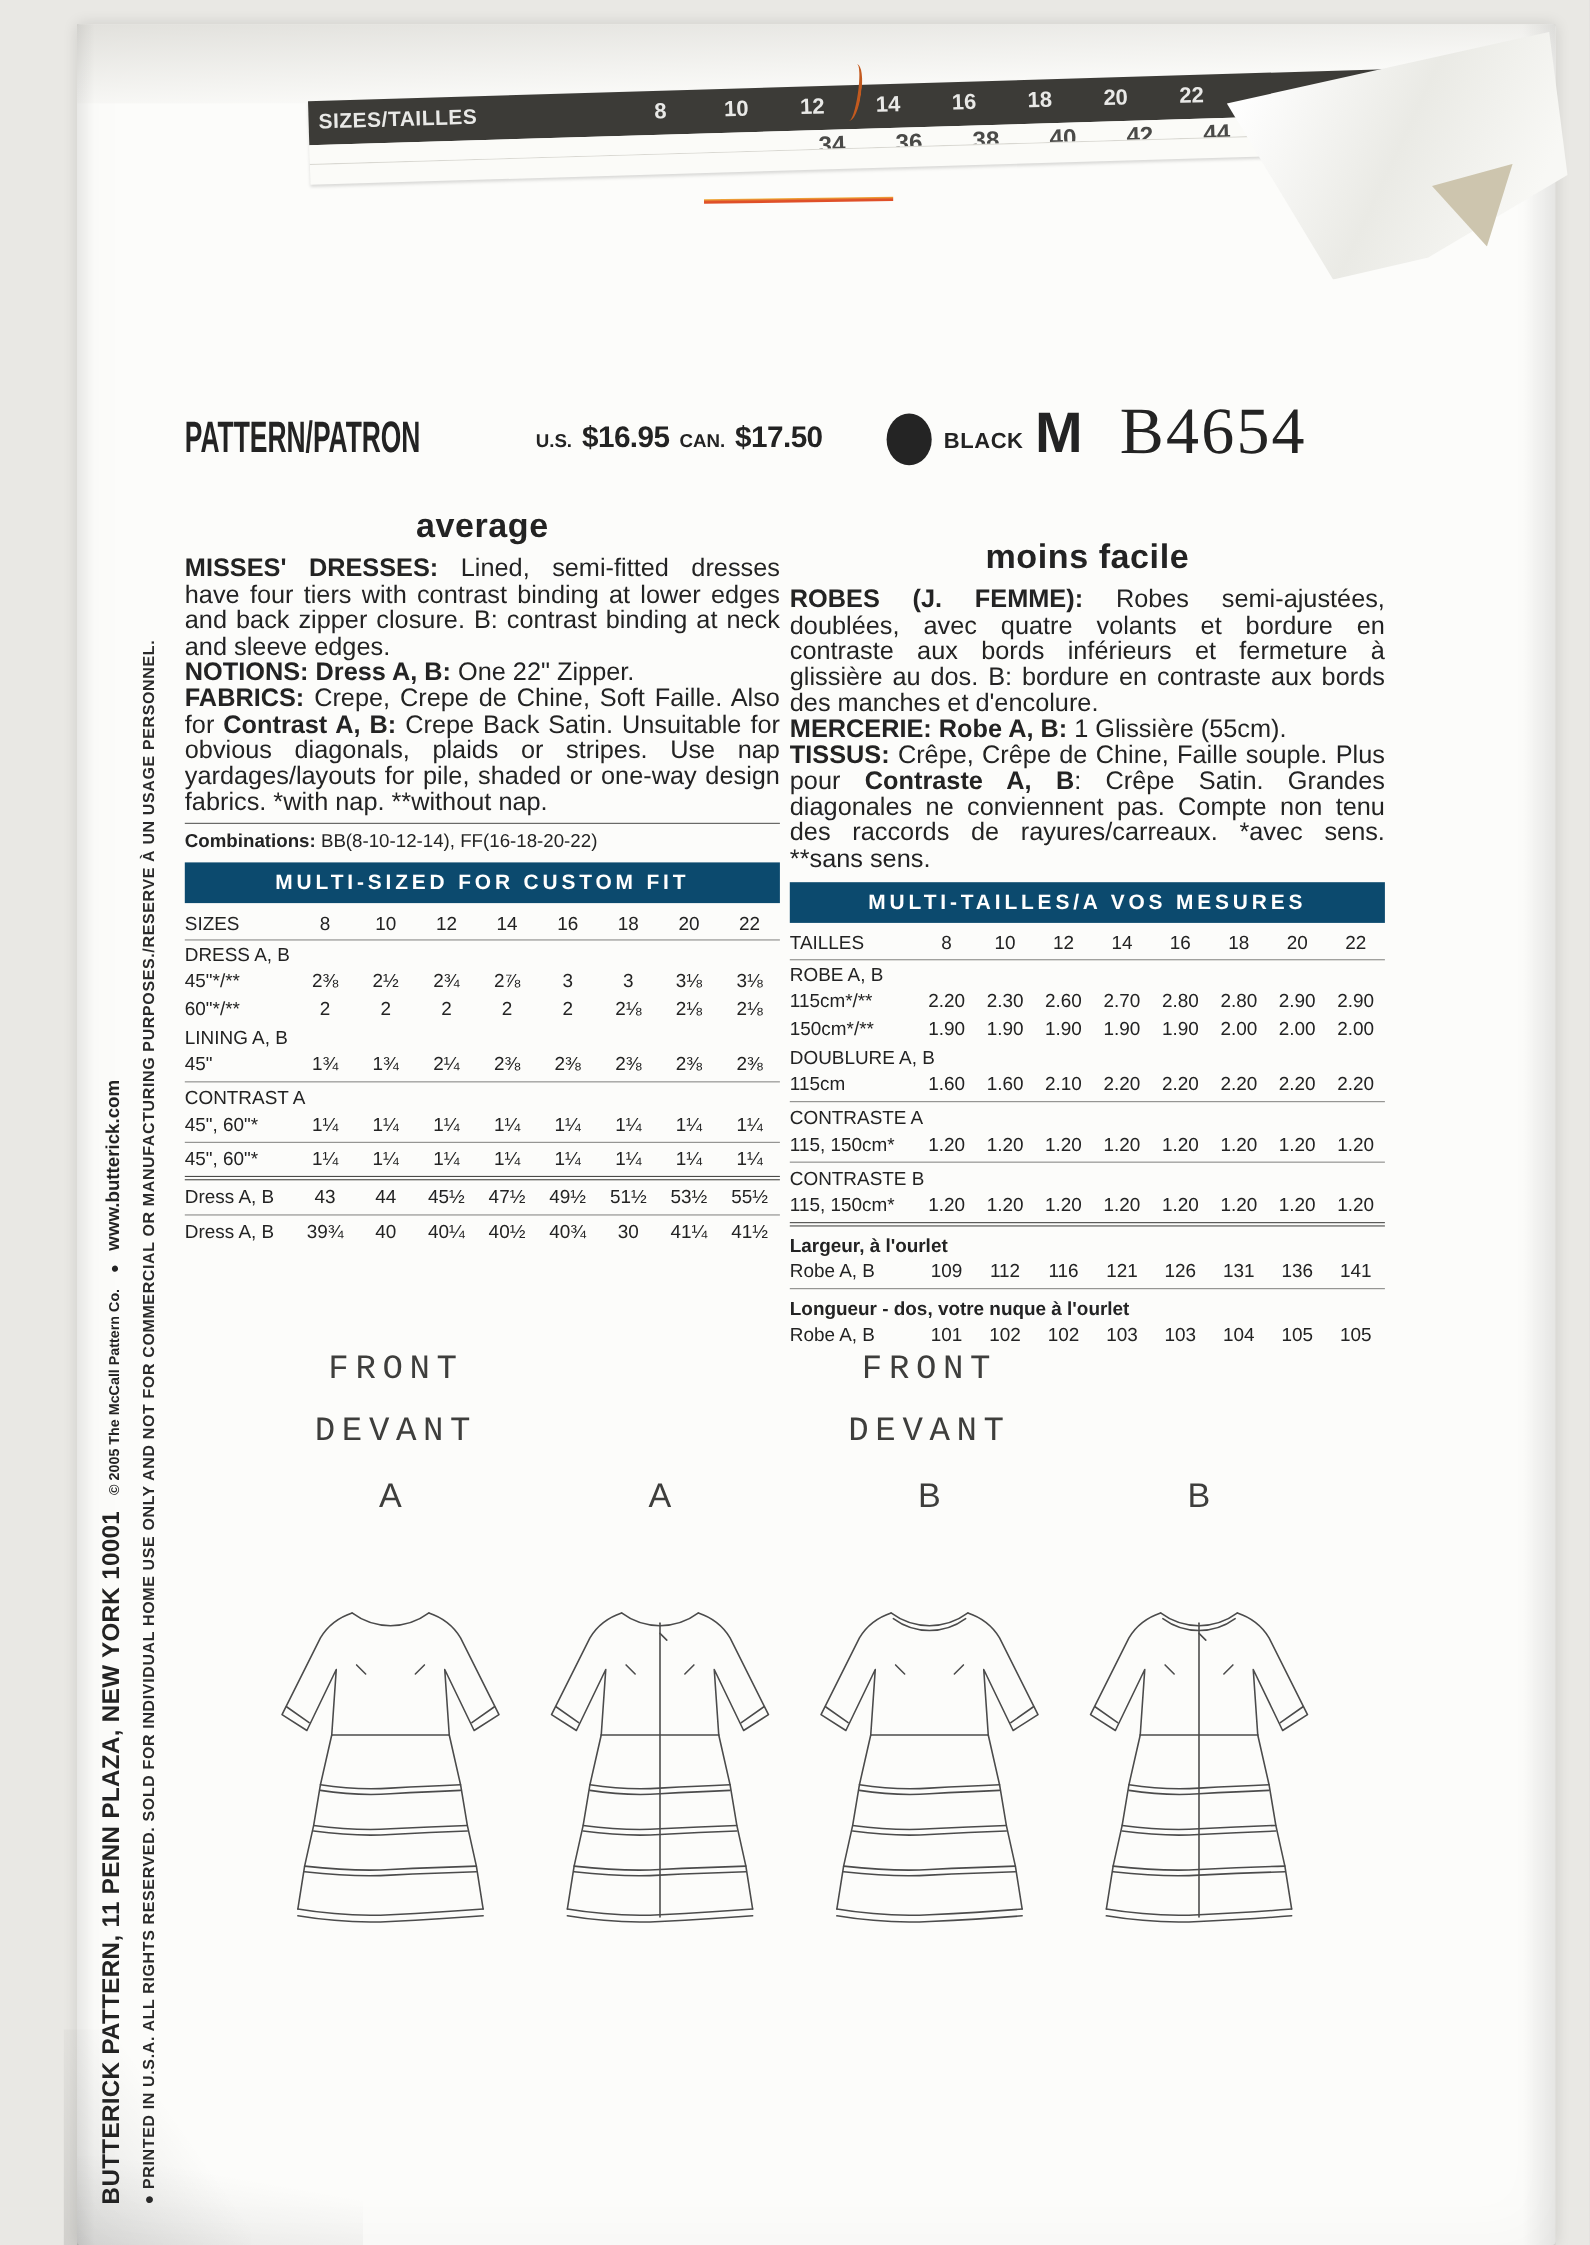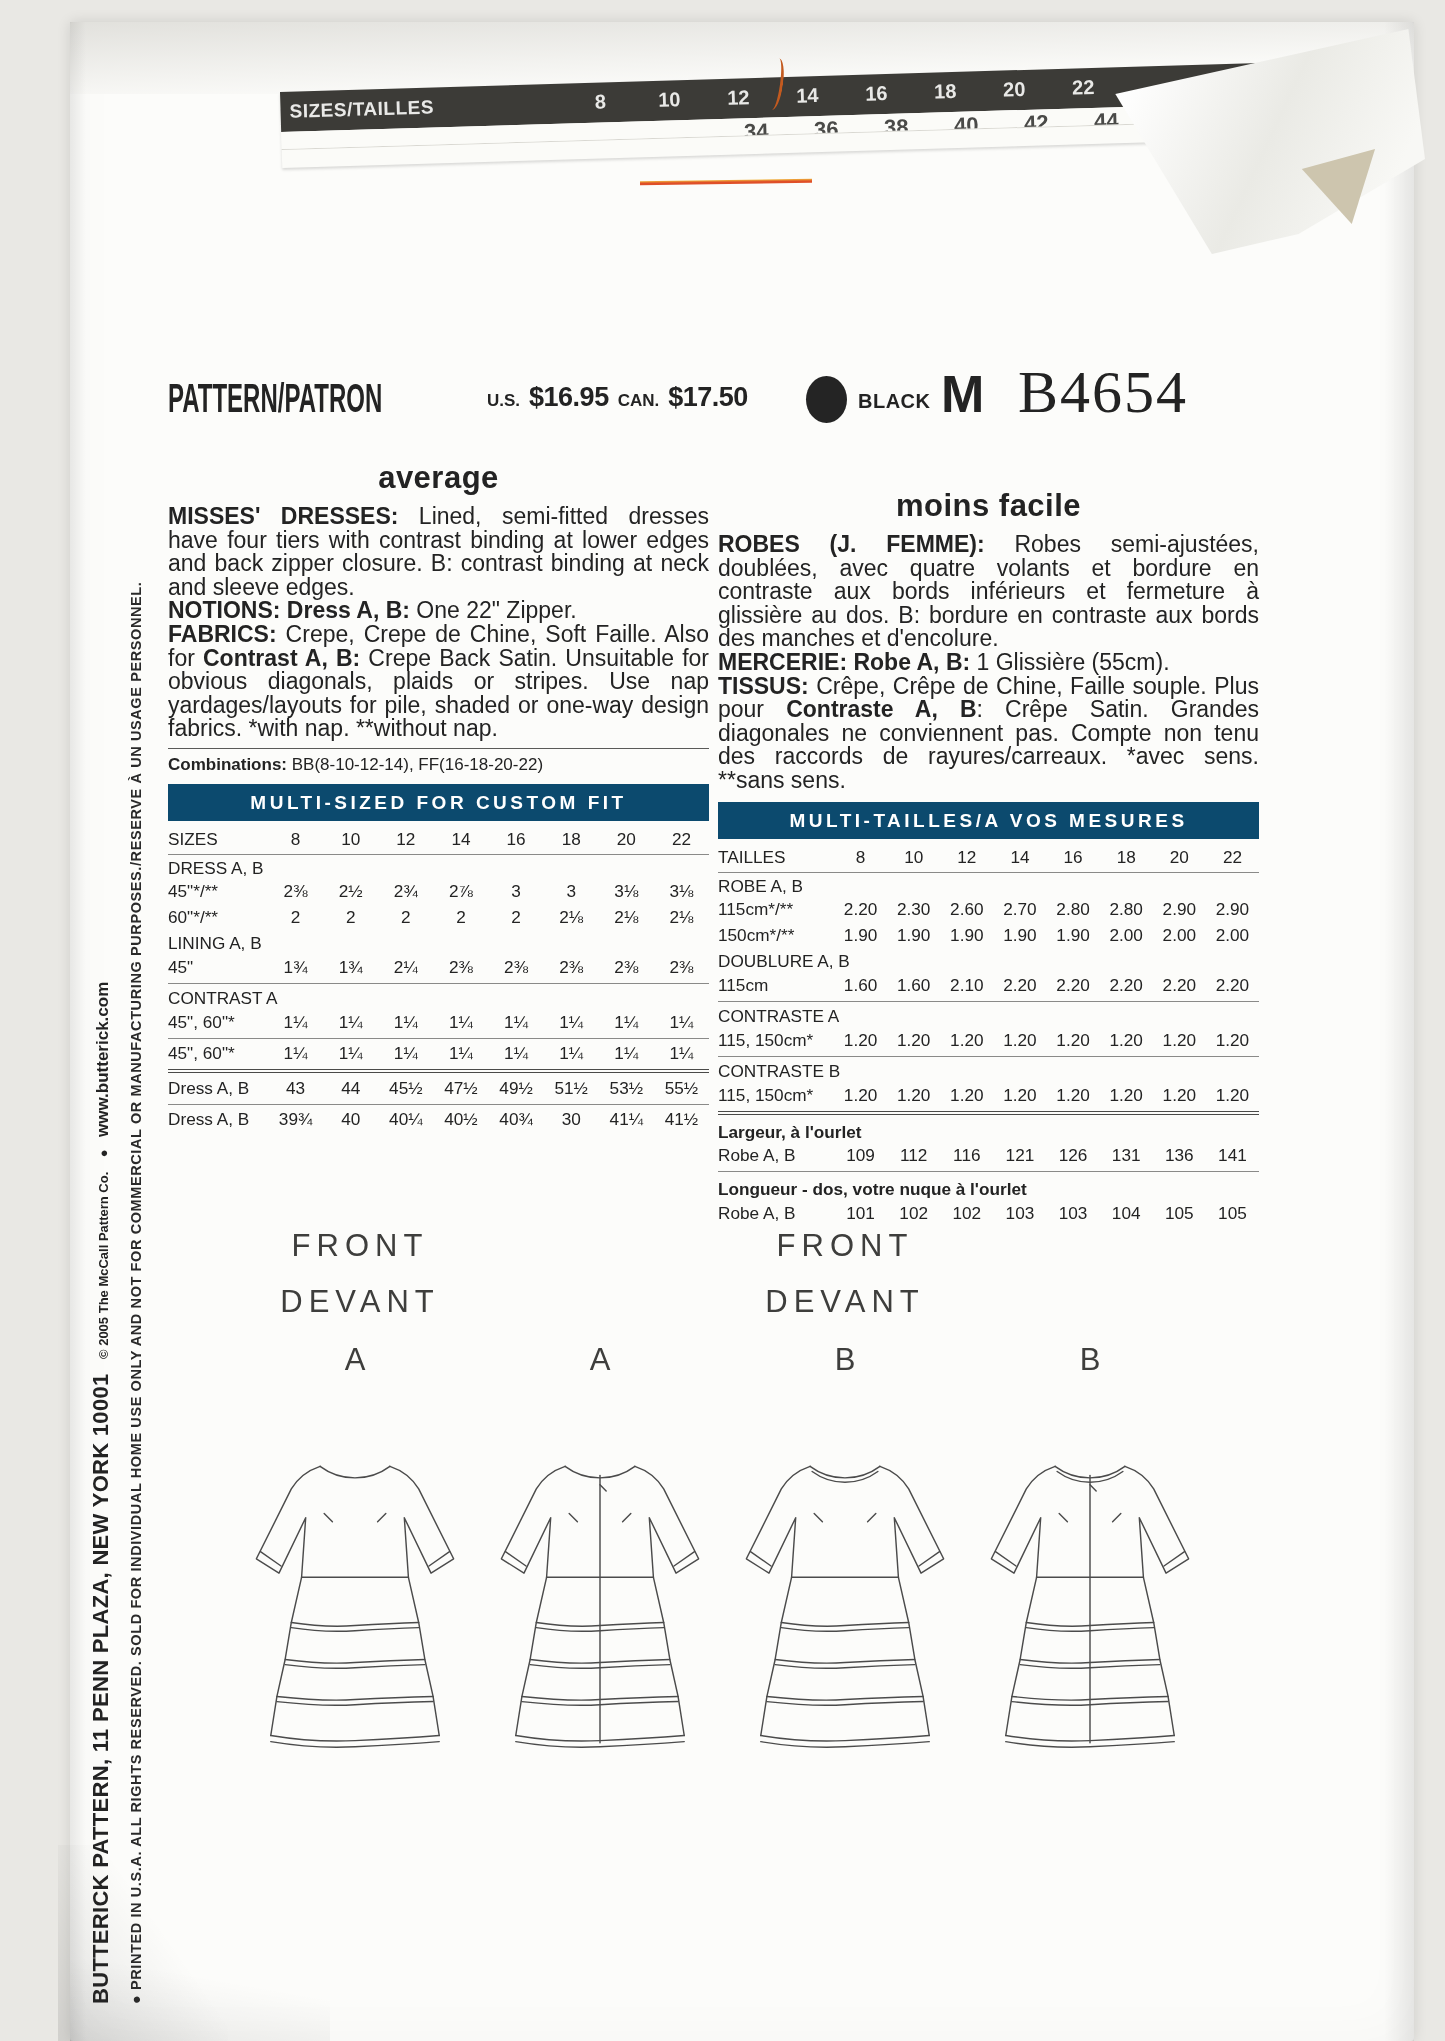--- a/index.html
+++ b/index.html
@@ -69,21 +69,21 @@
   .col-fr .trow{grid-template-columns:116px repeat(8,1fr);}
   .trow .tcell{text-align:center;white-space:nowrap;}
   .trow .tlabel{white-space:nowrap;}
   .thead{border-bottom:1.5px solid #8a8a88;padding-bottom:4px;}
   .trow.rule{border-bottom:1.5px solid #8a8a88;padding-bottom:5px;margin-bottom:2px;}
   .trow.double{border-bottom:4px double #4a4a48;padding-bottom:5px;margin-bottom:2px;}
   .secrow{padding:2.5px 0 0 0;}
   .secrow.boldsec{font-weight:bold;padding-top:5px;}
   
   .fig-label{position:absolute;width:260px;text-align:center;font-size:31px;letter-spacing:6px;
-      color:#3e3e3c;z-index:3;font-weight:400;}
+      color:#3e3e3c;z-index:3;font-weight:400;font-family:Liberation Mono, monospace;}
   .fig-letter{position:absolute;width:60px;margin-left:-30px;text-align:center;font-size:31px;
       color:#3e3e3c;z-index:3;}
   .dress{position:absolute;top:1408px;width:226px;height:392px;margin-left:-113px;z-index:3;}
   .dress svg{width:100%;height:100%;}
   
   .vtext{position:absolute;transform:rotate(-90deg);transform-origin:0 0;white-space:nowrap;z-index:4;}
   .vline1{left:88px;top:2004px;}
   .vline1 .pub{font-size:22px;font-weight:bold;letter-spacing:.3px;}
   .vline1 .cpy{font-size:13px;font-weight:bold;margin-left:10px;}
   .vline1 .blt{font-size:13px;margin-left:10px;}

